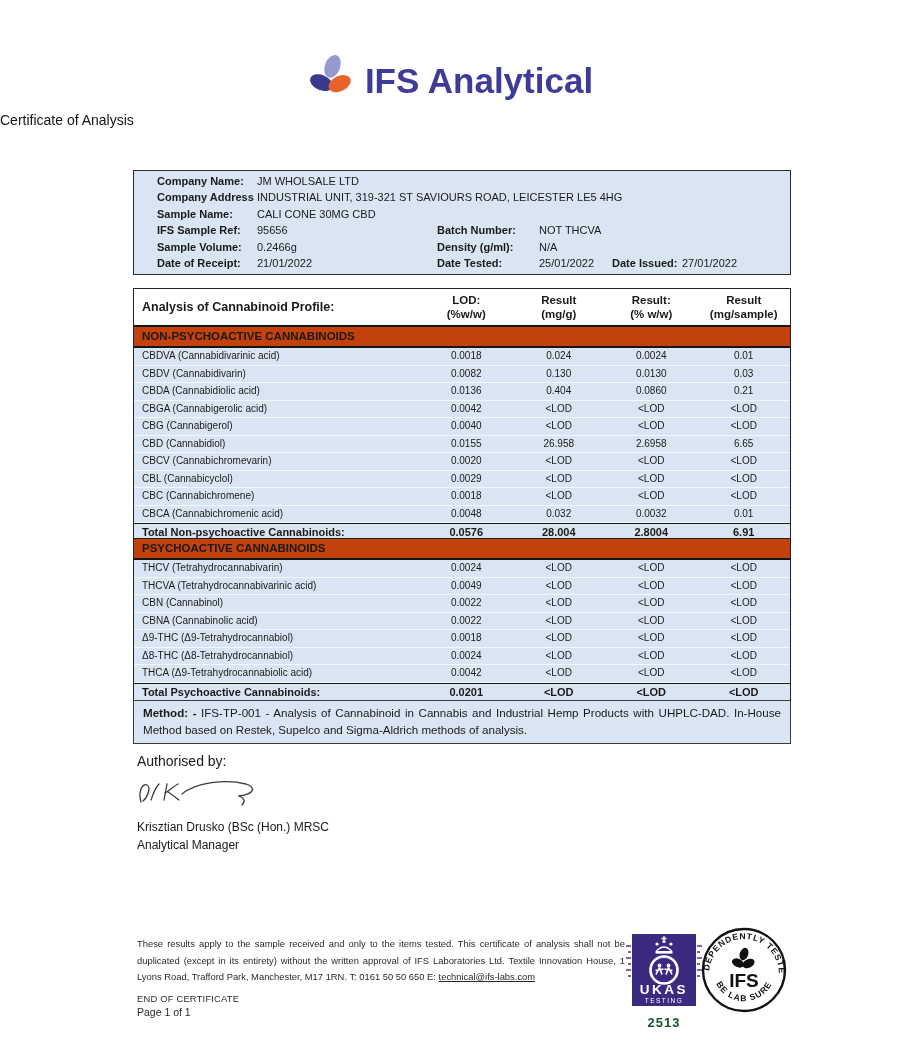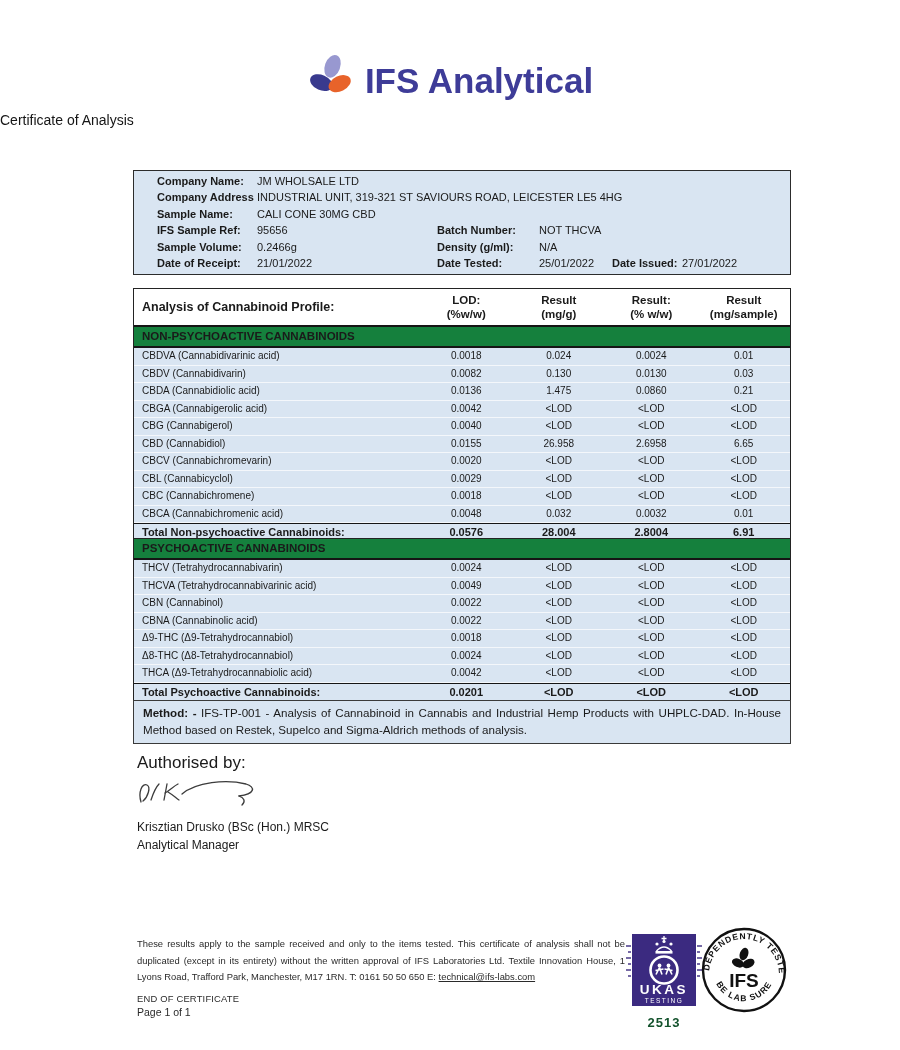--- a/index.html
+++ b/index.html
@@ -28,38 +28,38 @@
   .crow .cv.span { grid-column: 2 / -1; }
 
   
   .atable { position: absolute; left: 133px; width: 658px;
     border: 1.6px solid #232323; background: #d9e5f2; }
   .thead { display: grid; grid-template-columns: 43.6% 14.1% 14.1% 14.1% 14.1%;
     background: #ffffff; border-bottom: 2px solid #151515;
     align-items: center; padding: 4px 0; }
   .th-title { font-size: 12.5px; font-weight: bold; padding-left: 8px; }
   .th-col { text-align: center; font-size: 11.5px; font-weight: bold; line-height: 14px; }
-  .section-row { background: #15803d; border-bottom: 2px solid #151515;
+  .section-row { background: #c2410c; border-bottom: 2px solid #151515;
     font-size: 11.5px; font-weight: bold; padding: 2px 8px; line-height: 15px; }
   .drow { display: grid; grid-template-columns: 43.6% 14.1% 14.1% 14.1% 14.1%;
     font-size: 10px; line-height: 16.5px; }
   .rows .drow { border-bottom: 1px solid rgba(255,255,255,0.7); }
   .drow .cname { padding-left: 8px; text-align: left; }
   .drow .cval { text-align: center; }
   .drow.total { font-weight: bold; border-top: 1.6px solid #151515;
     font-size: 11px; line-height: 17.5px; }
 
   
   .method-box { position: absolute; left: 133px; top: 700px; width: 658px;
     background: #d9e5f2; border: 1.8px solid #3a3a3a; padding: 4px 9px 5px 9px;
     font-size: 11.6px; line-height: 16.5px; text-align: justify; }
   .method-box b { font-weight: bold; }
 
   
-  .authorised { position: absolute; left: 137px; top: 753px; font-size: 17px; }
+  .authorised { position: absolute; left: 137px; top: 753px; font-size: 14px; }
   .signature { position: absolute; left: 134px; top: 772px; }
   .signatory { position: absolute; left: 137px; top: 819px; font-size: 12px; line-height: 17.5px; }
 
   
   .smallprint { position: absolute; left: 137px; top: 936px; width: 488px;
     font-size: 9.4px; line-height: 16.6px; text-align: justify; color: #2a2a2a; }
   .smallprint a { color: #2a2a2a; text-decoration: underline; }
   .end-cert { position: absolute; left: 137px; top: 993px; width: 488px;
     text-align: left; font-size: 9.4px; color: #2a2a2a; letter-spacing: 0.2px; }
   .page-num { position: absolute; left: 137px; top: 1006px; font-size: 10.5px; color: #2a2a2a; }
@@ -165,21 +165,21 @@
           <div class="cname">CBDV (Cannabidivarin)</div>
           <div class="cval">0.0082</div>
           <div class="cval">0.130</div>
           <div class="cval">0.0130</div>
           <div class="cval">0.03</div>
         </div>
 
         <div class="drow">
           <div class="cname">CBDA (Cannabidiolic acid)</div>
           <div class="cval">0.0136</div>
-          <div class="cval">1.475</div>
+          <div class="cval">0.404</div>
           <div class="cval">0.0860</div>
           <div class="cval">0.21</div>
         </div>
 
         <div class="drow">
           <div class="cname">CBGA (Cannabigerolic acid)</div>
           <div class="cval">0.0042</div>
           <div class="cval">&lt;LOD</div>
           <div class="cval">&lt;LOD</div>
           <div class="cval">&lt;LOD</div>

